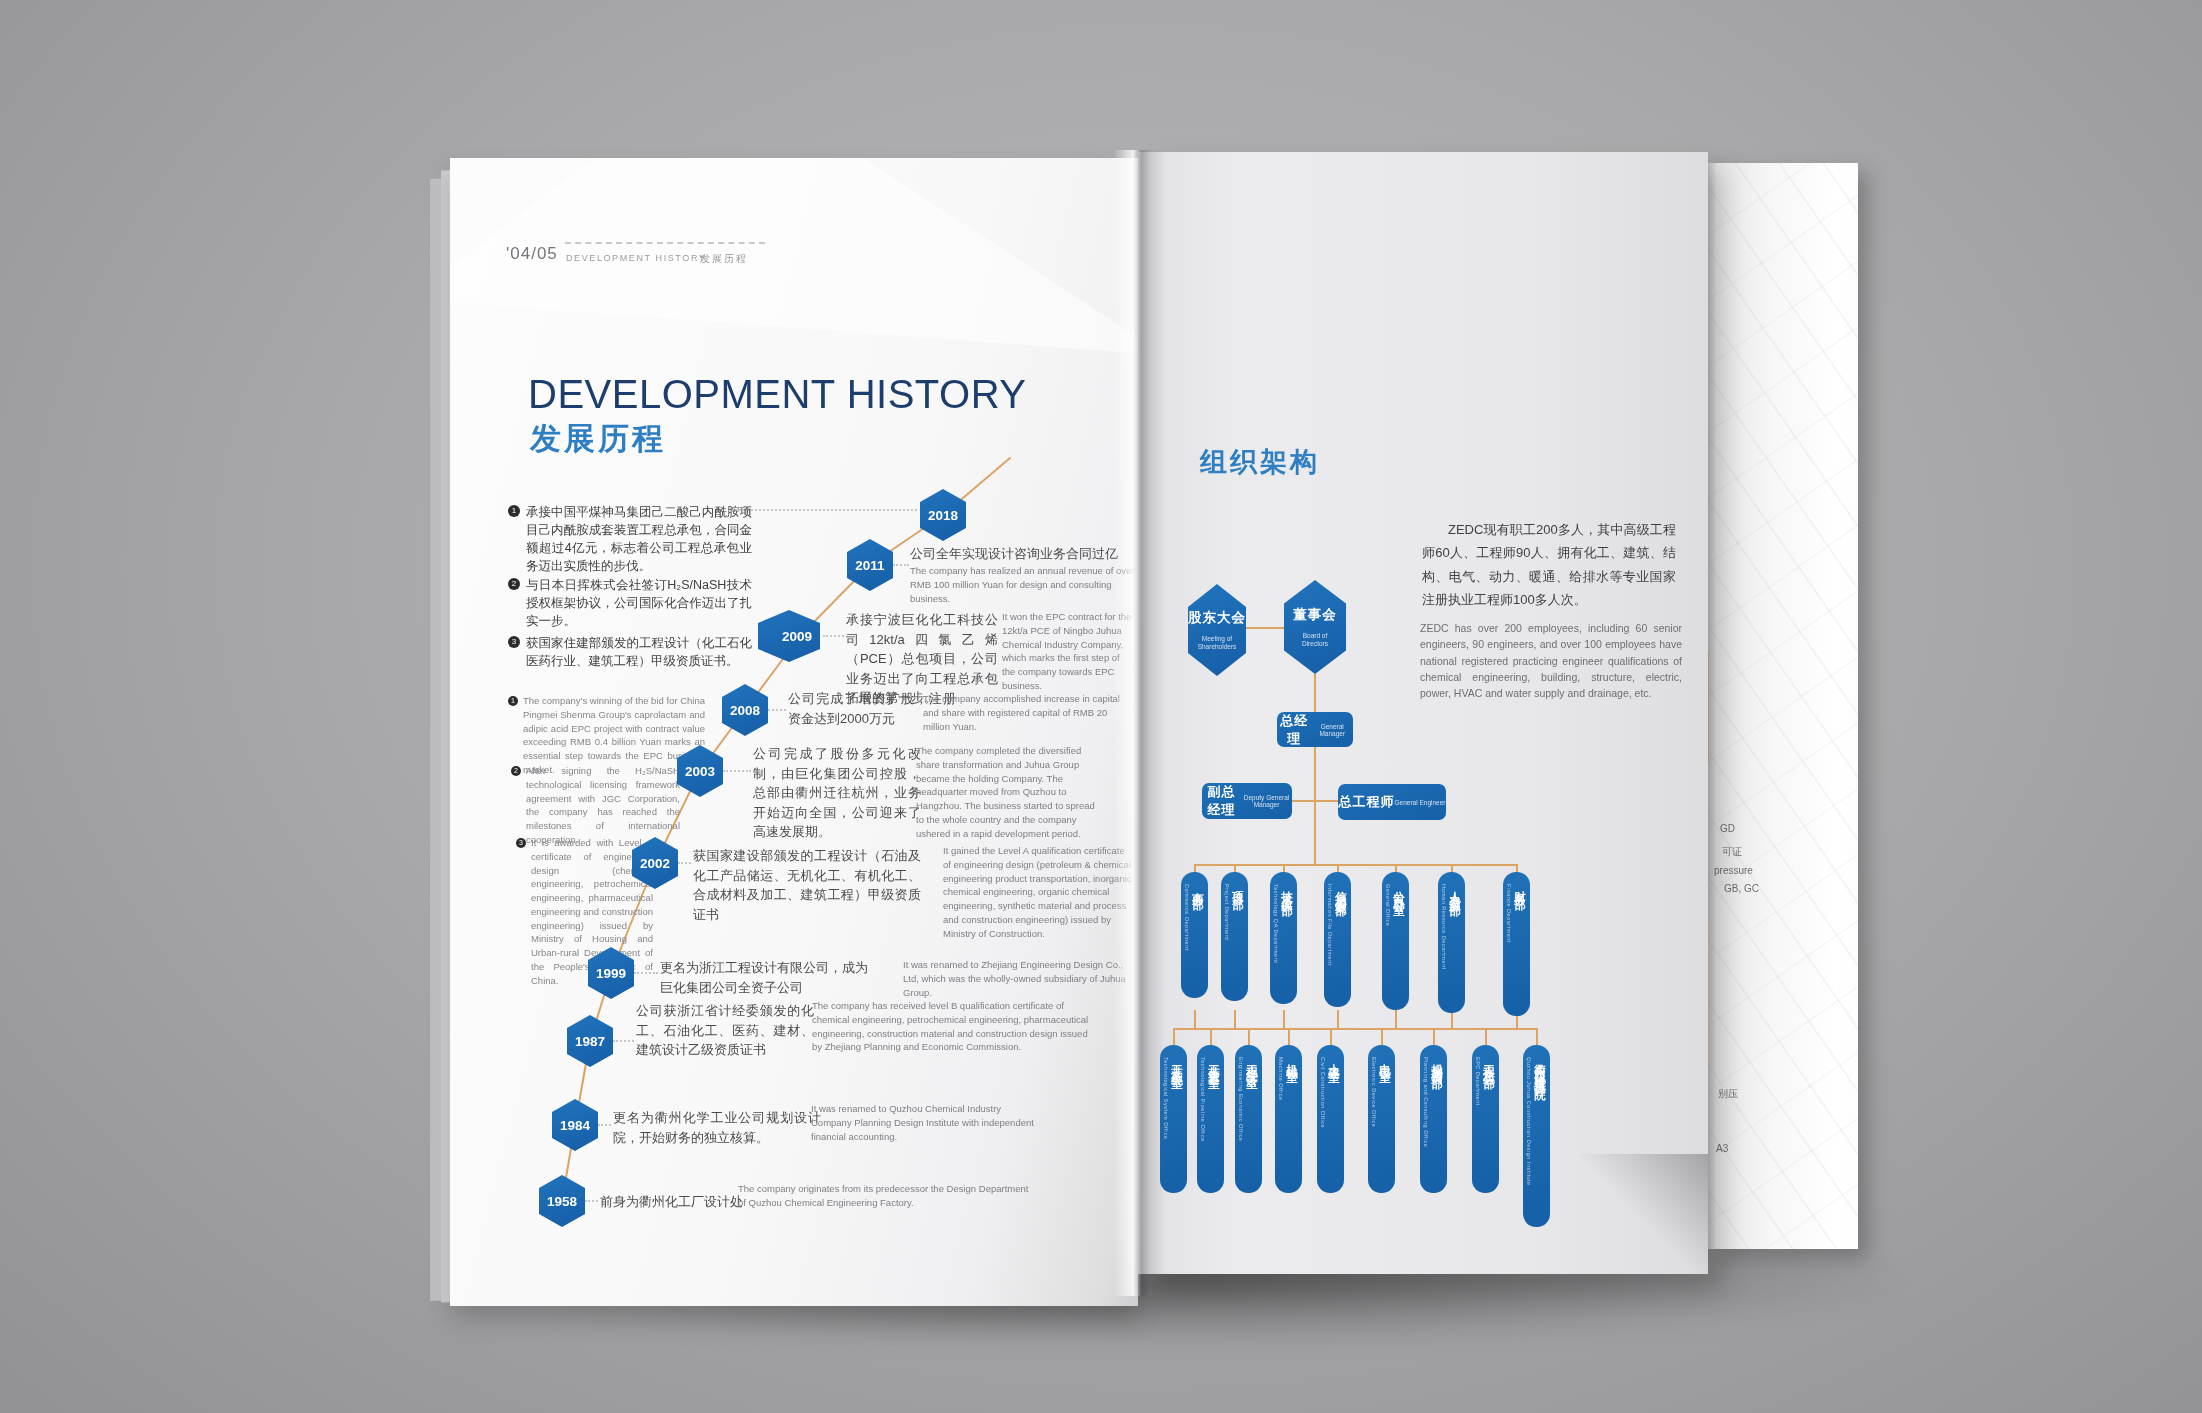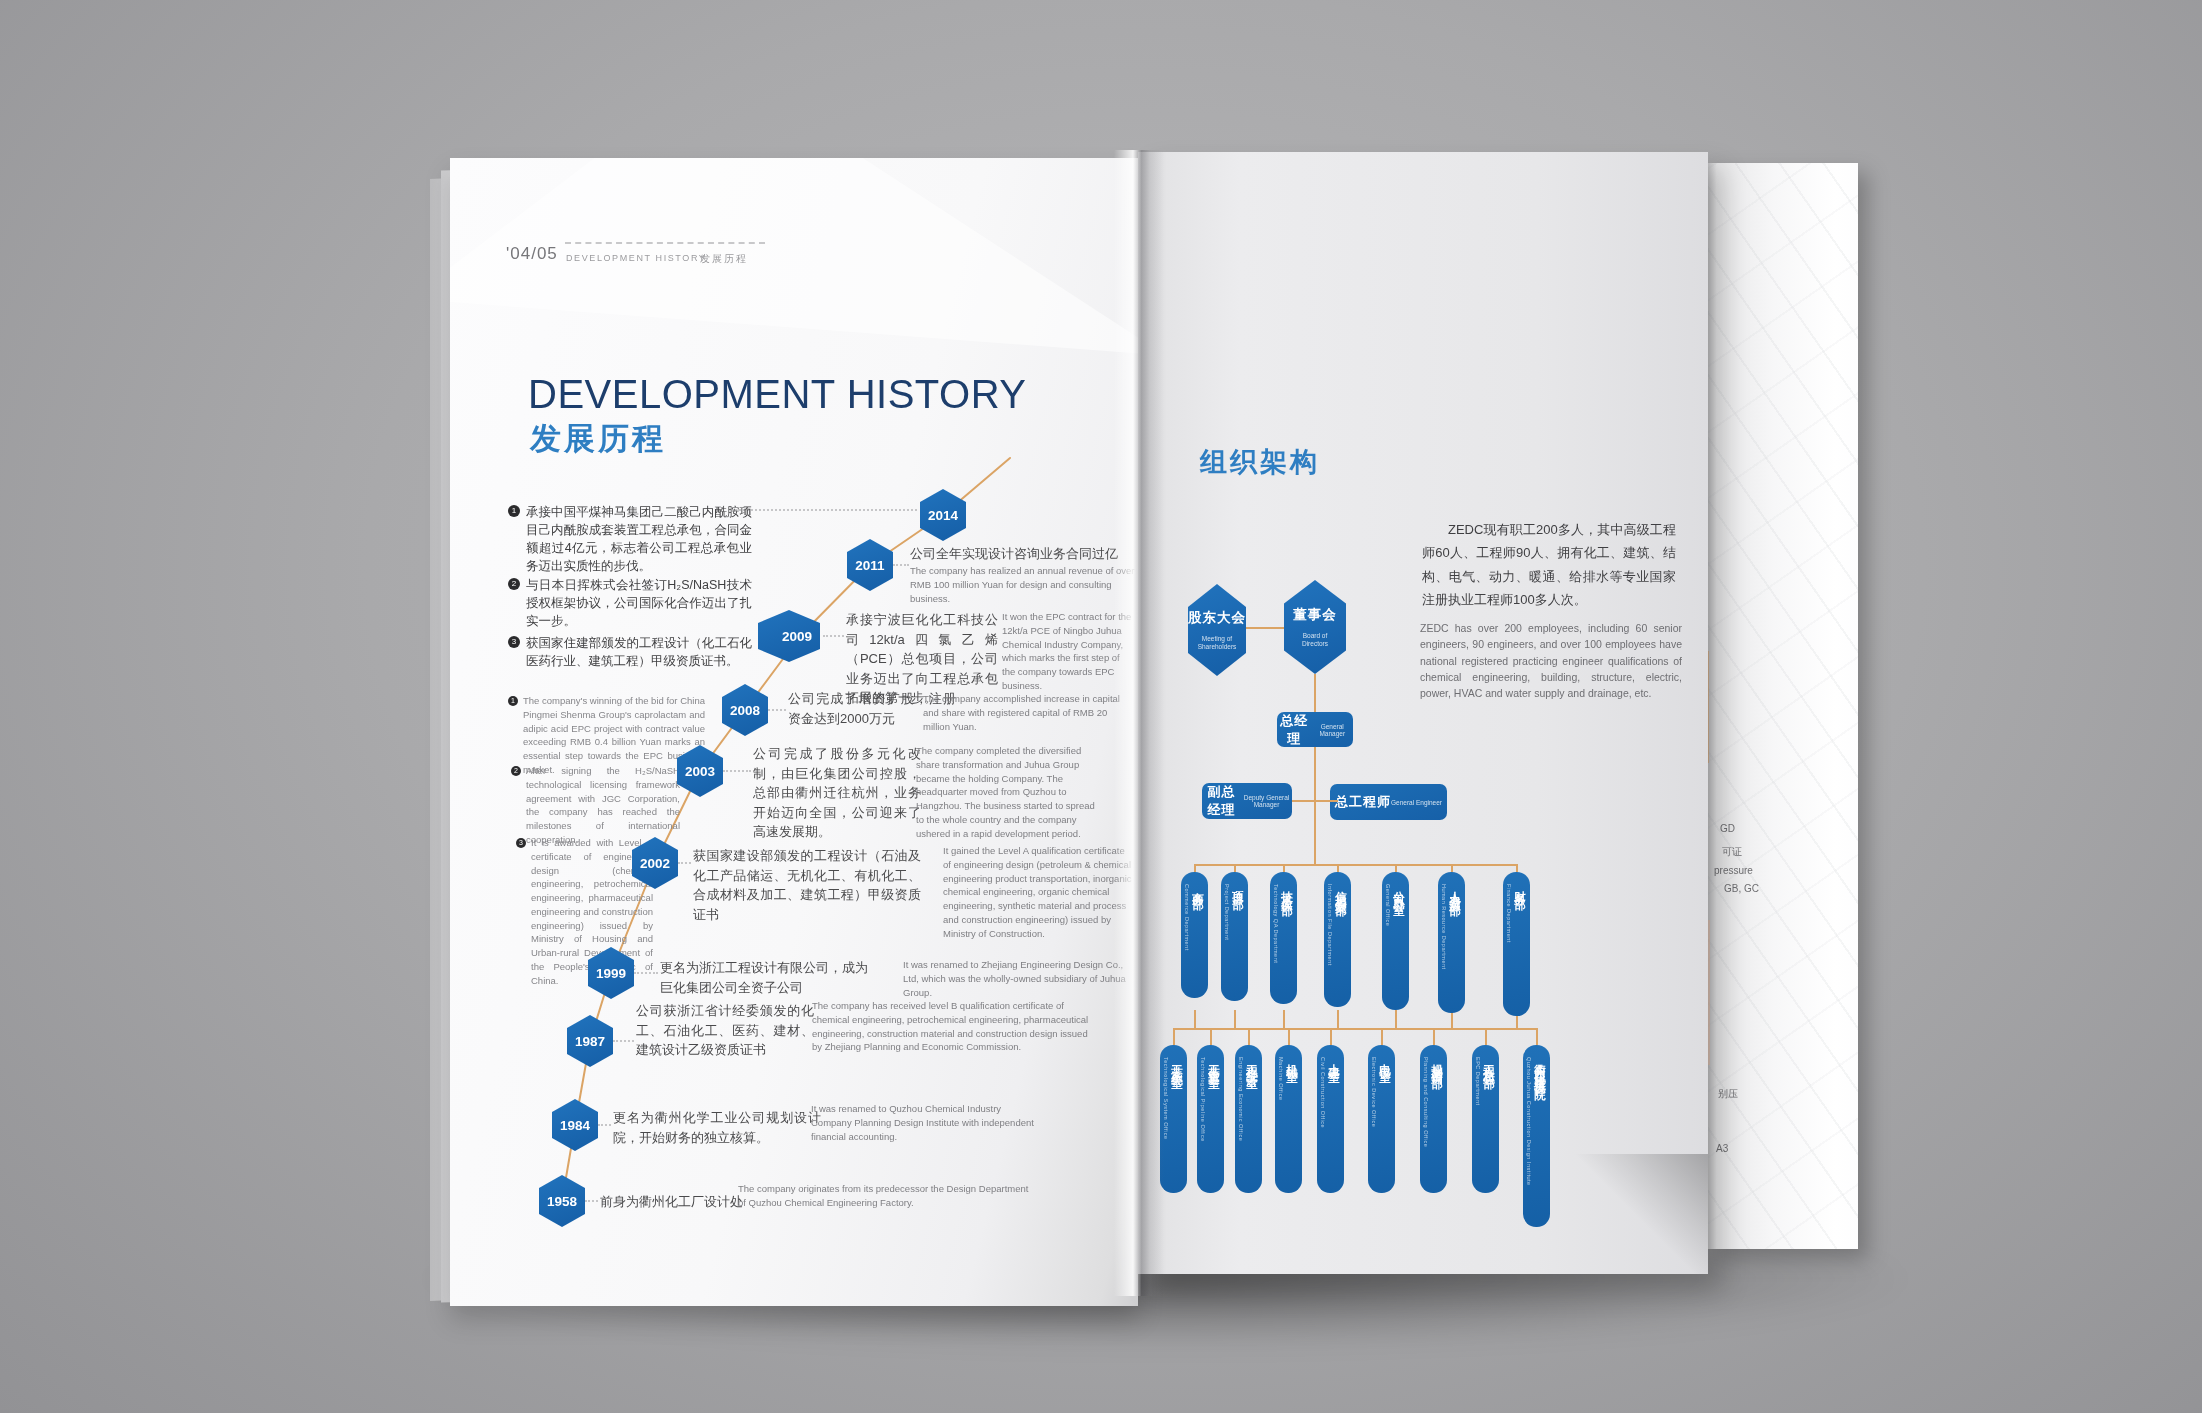--- a/index.html
+++ b/index.html
@@ -66,21 +66,21 @@
   .ohex .ozh{font-size:13.5px;font-weight:bold;letter-spacing:1px;}
   .ohex .oen{font-size:6.5px;line-height:1.3;opacity:.8;width:46px;}
   .obox{position:absolute;background:linear-gradient(160deg,#1e6fb6,#1660a8);border-radius:7px;color:#fff;
     display:flex;flex-direction:row;align-items:center;justify-content:center;text-align:center;gap:0;}
   .obox .ozh{font-size:13px;font-weight:bold;letter-spacing:1px;}
   .obox .oen{font-size:6.5px;opacity:.8;}
   .node-sh{left:50px;top:432px;width:58px;height:92px;}
   .node-board{left:146px;top:428px;width:62px;height:94px;}
   .node-gm{left:139px;top:560px;width:76px;height:35px;}
   .node-dep{left:64px;top:631px;width:90px;height:36px;}
-  .node-ce{left:192px;top:632px;width:117px;height:36px;text-align:right;}
+  .node-ce{left:200px;top:632px;width:108px;height:36px;text-align:right;}
   .vbox{position:absolute;width:27px;background:linear-gradient(170deg,#2071b8,#1560a6);border-radius:13px;color:#fff;
     display:flex;flex-direction:row;justify-content:center;align-items:flex-start;padding-top:10px;box-sizing:border-box;gap:0;}
   .vzh{writing-mode:vertical-rl;font-size:11.5px;font-weight:bold;letter-spacing:3px;}
   .ven{writing-mode:vertical-rl;font-size:5.5px;opacity:.65;letter-spacing:.5px;margin-top:2px;}
 </style>
 </head>
 <body>
 
 <div class="abs" id="book-shadow"></div>
 <div class="abs stackpage" id="stack1"></div>
@@ -100,21 +100,21 @@
   <div class="abs" id="lt-en">DEVELOPMENT HISTORY</div>
   <div class="abs" id="lt-zh">发展历程</div>
   <div class="abs dashline" style="left:285px;top:351px;width:182px;"></div>
 <div class="cnb" style="left: 58px; top: 345px; width: 226px;"><span class="bnum">1</span><span>承接中国平煤神马集团己二酸己内酰胺项目己内酰胺成套装置工程总承包，合同金额超过4亿元，标志着公司工程总承包业务迈出实质性的步伐。</span></div>
     <div class="enb" style="left: 58px; top: 536px; width: 182px;"><span class="bnum">1</span><span>The company's winning of the bid for China Pingmei Shenma Group's caprolactam and adipic acid EPC project with contract value exceeding RMB 0.4 billion Yuan marks an essential step towards the EPC business market.</span></div>
     <div class="cnb" style="left: 58px; top: 418px; width: 226px;"><span class="bnum">2</span><span>与日本日挥株式会社签订H₂S/NaSH技术授权框架协议，公司国际化合作迈出了扎实一步。</span></div>
     <div class="enb" style="left: 61px; top: 606px; width: 154px;"><span class="bnum">2</span><span>After signing the H₂S/NaSH technological licensing framework agreement with JGC Corporation, the company has reached the milestones of international cooperation.</span></div>
     <div class="cnb" style="left: 58px; top: 476px; width: 226px;"><span class="bnum">3</span><span>获国家住建部颁发的工程设计（化工石化医药行业、建筑工程）甲级资质证书。</span></div>
     <div class="enb" style="left: 66px; top: 678px; width: 122px;"><span class="bnum">3</span><span>It is awarded with Level A certificate of engineering design (chemical engineering, petrochemical engineering, pharmaceutical engineering and construction engineering) issued by Ministry of Housing and Urban-rural Development of the People's Republic of China.</span></div>
     <div class="hex thex" style="left: 470px; top: 331px;">
-      <span>2014</span>
+      <span>2018</span>
     </div>
     <div class="hex thex" style="left: 397px; top: 381px;">
       <span>2011</span>
     </div>
     <div class="dashline" style="left: 443px; top: 406px; width: 16px;"></div>
     <div class="tlcn" style="left: 460px; top: 386px; width: 228px;">公司全年实现设计咨询业务合同过亿</div>
     <div class="tlen" style="left: 460px; top: 406px; width: 226px;">The company has realized an annual revenue of over RMB 100 million Yuan for design and consulting business.</div>
     <div class="hex thex" style="left: 308px; top: 452px; padding-left: 16px;">
       <span>2009</span>
     </div>

